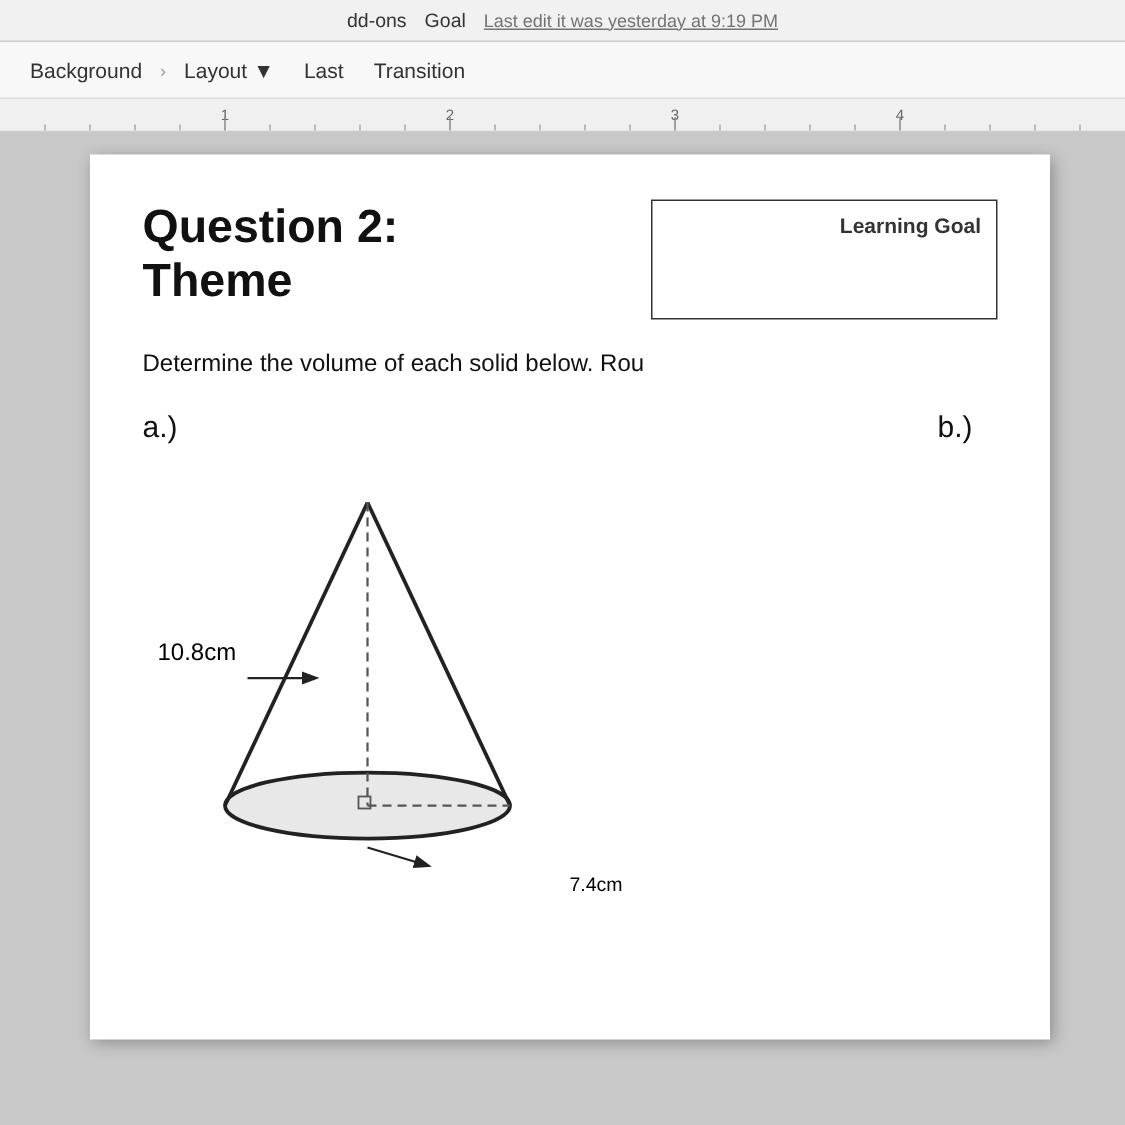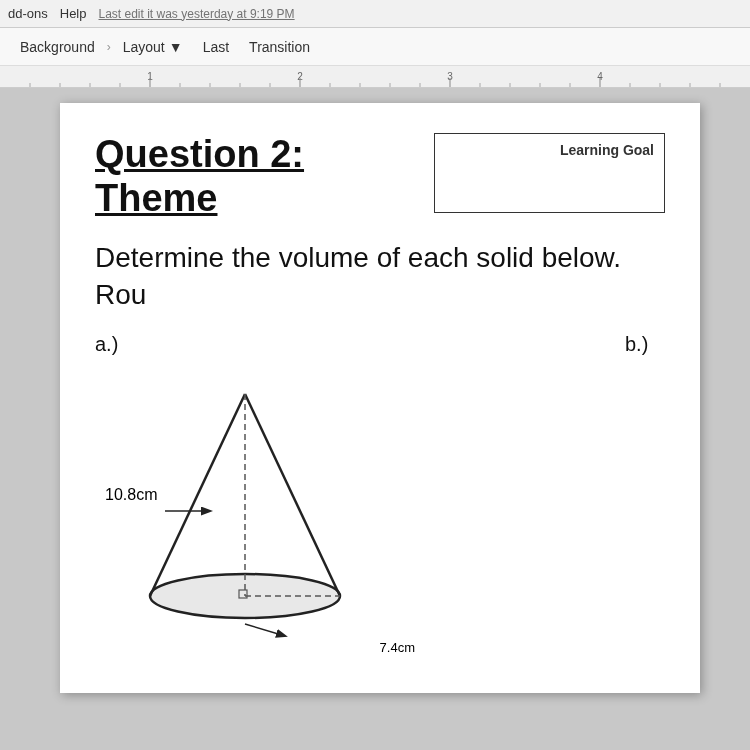--- a/index.html
+++ b/index.html
@@ -15,20 +15,21 @@
     .menu-bar {
       background: #f1f1f1;
       padding: 4px 8px;
       font-size: 13px;
       color: #333;
       display: flex;
       align-items: center;
       gap: 12px;
       border-bottom: 1px solid #ccc;
       height: 28px;
+      justify-content: center;
     }
     .menu-bar a {
       color: #737373;
       text-decoration: underline;
       font-size: 12px;
     }
 
     
     .toolbar {
       background: #f8f8f8;
@@ -85,25 +86,24 @@
 
     
     .slide-header {
       display: flex;
       justify-content: space-between;
       align-items: flex-start;
       margin-bottom: 20px;
     }
 
     .question-title {
-      font-size: 38px;
+      font-size: 31px;
       font-weight: bold;
       color: #111;
       line-height: 1.15;
-      text-decoration: underline;
     }
 
     .learning-goal-box {
       border: 1.5px solid #333;
       padding: 8px 10px;
       width: 231px;
       min-height: 80px;
       font-size: 12px;
       color: #333;
       flex-shrink: 0;
@@ -117,21 +117,21 @@
       margin-bottom: 6px;
     }
 
     .learning-goal-text {
       font-size: 11.5px;
       line-height: 1.4;
       color: #333;
     }
 
     .instructions {
-      font-size: 28px;
+      font-size: 16px;
       color: #111;
       margin-bottom: 20px;
       line-height: 1.3;
     }
 
     .problems-row {
       display: flex;
       gap: 20px;
       align-items: flex-start;
     }
@@ -146,21 +146,21 @@
       color: #111;
       margin-bottom: 10px;
     }
 
   </style>
 </head>
 <body>
 
 <div class="menu-bar">
   <span>dd-ons</span>
-  <span>Help</span>
+  <span>Goal</span>
   <a href="#">Last edit it was yesterday at 9:19 PM</a>
 </div>
 
 <div class="toolbar">
   <div class="toolbar-item">
     <span>Background</span>
   </div>
   <span class="toolbar-separator">›</span>
   <div class="toolbar-item">
     <span>Layout</span>

